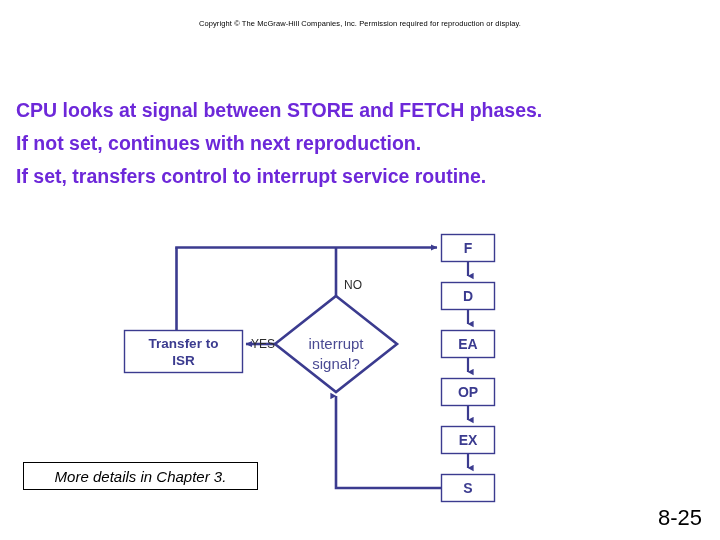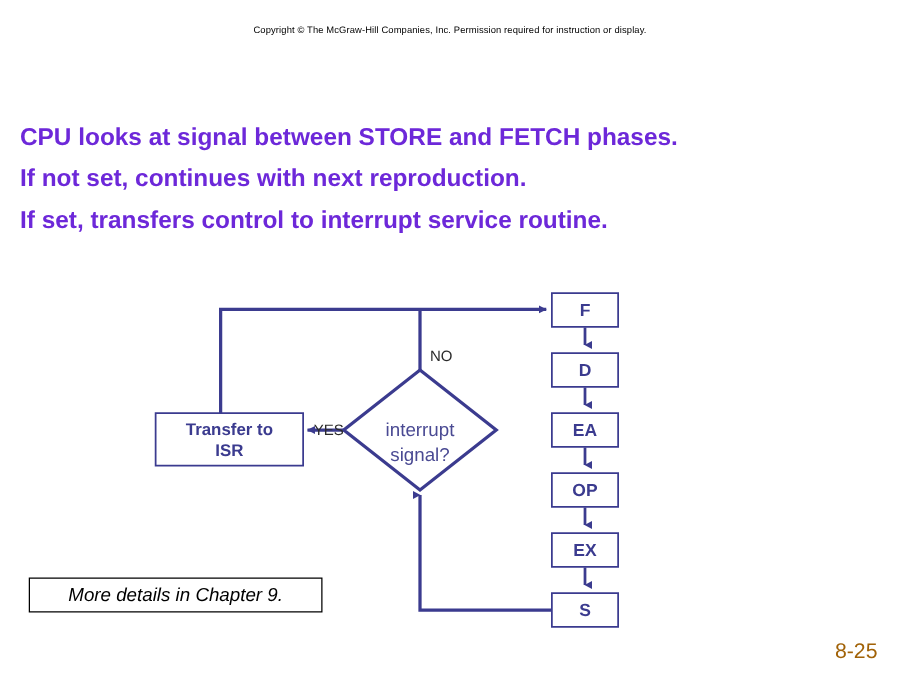--- a/index.html
+++ b/index.html
@@ -60,22 +60,22 @@
     display:flex;align-items:center;justify-content:center;
     font-size:15px;
     font-style:italic;
     color:#000000;
     background:#ffffff;
   }
 
   .pagenum{
     position:absolute;
     right:18px;bottom:9px;
-    font-size:17px;
-    color:#a16207;
+    font-size:22px;
+    color:#000000;
   }
 
   
   .stage-label{
     font-family:"Liberation Sans", sans-serif;
     font-size:14px;font-weight:bold;
     fill:#3b3b8f;
   }
   .box-rect{
     fill:#ffffff;stroke:#3b3b8f;stroke-width:1.4;
@@ -103,21 +103,21 @@
   }
   .diamond-shape{
     fill:#ffffff;stroke:#3b3b8f;stroke-width:2.6;
   }
 </style>
 </head>
 <body>
 
 <div class="slide">
 
-  <div class="copyright">Copyright © The McGraw-Hill Companies, Inc. Permission required for instruction or display.</div>
+  <div class="copyright">Copyright © The McGraw-Hill Companies, Inc. Permission required for reproduction or display.</div>
 
 
   <div class="body-lines">
     <div class="line">CPU looks at signal between STORE and FETCH phases.</div>
     <div class="line">If not set, continues with next reproduction.</div>
     <div class="line">If set, transfers control to interrupt service routine.</div>
   </div>
 
   <div class="diagram">
     <svg width="720" height="540" viewBox="0 0 720 540" xmlns="http://www.w3.org/2000/svg">
@@ -176,17 +176,17 @@
       <text class="stage-label" x="468" y="397" text-anchor="middle">OP</text>
 
       <rect class="box-rect" x="441.5" y="426.5" width="53" height="27"></rect>
       <text class="stage-label" x="468" y="445" text-anchor="middle">EX</text>
 
       <rect class="box-rect" x="441.5" y="474.5" width="53" height="27"></rect>
       <text class="stage-label" x="468" y="493" text-anchor="middle">S</text>
     </svg>
   </div>
 
-  <div class="note">More details in Chapter 9.</div>
+  <div class="note">More details in Chapter 3.</div>
 
   <div class="pagenum">8-25</div>
 
 </div>
 
 </body></html>

